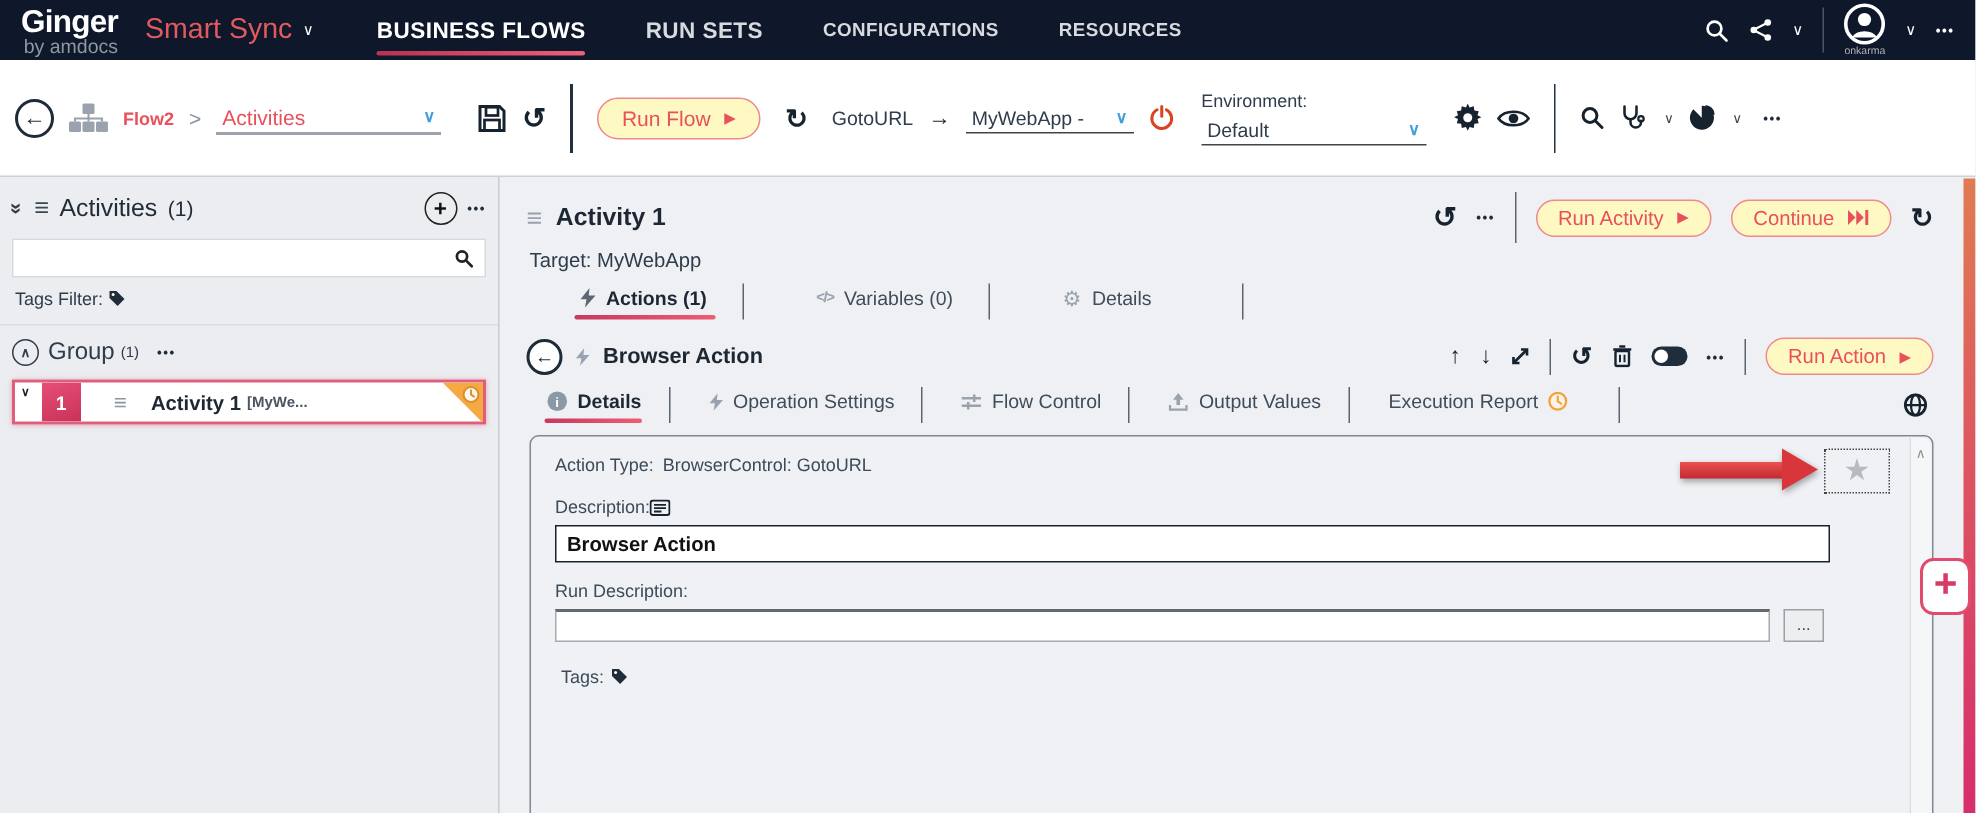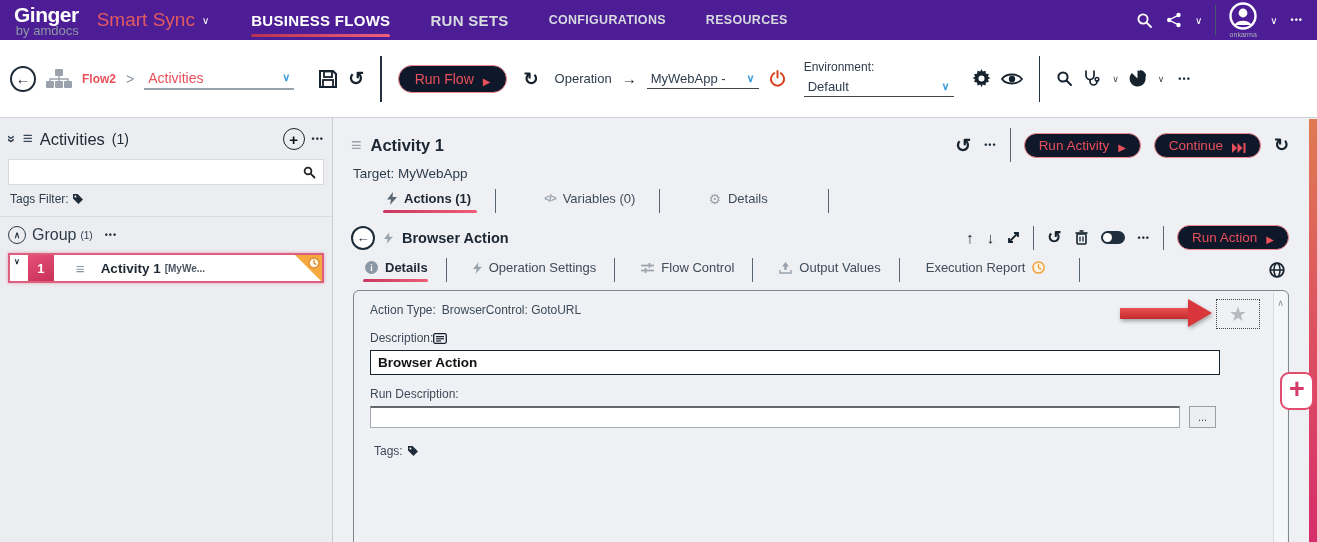--- a/index.html
+++ b/index.html
@@ -2,21 +2,21 @@
 <html><head>
 <meta charset="utf-8">
 <style>
   * { margin:0; padding:0; box-sizing:border-box; }
   html,body { width:1317px; height:542px; overflow:hidden; }
   body {
     font-family:"Liberation Sans", sans-serif;
     background:#eef0f3; position:relative; color:#1d2733;
   }
   
-  .topbar { height:40px; background:#4c1d95; display:flex; align-items:center; padding:0 14px; gap:16px; position:relative; z-index:5; }
+  .topbar { height:40px; background:#0f172a; display:flex; align-items:center; padding:0 14px; gap:16px; position:relative; z-index:5; }
   .logo-wrap { display:flex; flex-direction:column; line-height:1; cursor:pointer; }
   .logo-text { color:#fff; font-size:21px; font-weight:bold; letter-spacing:-0.5px; }
   .logo-sub { color:#8d98a3; font-size:13px; align-self:flex-end; margin-top:-1px; }
   .workspace { display:flex; align-items:center; gap:7px; margin-left:2px; cursor:pointer; }
   .ws-label { color:#e25a60; font-size:19px; }
   .chev { color:#fff; font-size:10px; }
   .topnav { display:flex; align-items:center; gap:40px; margin-left:26px; height:100%; }
   .nav-item { color:#d7dbdf; font-weight:bold; font-size:12.5px; letter-spacing:.3px; position:relative; display:flex; align-items:center; height:100%; cursor:pointer; }
   .nav-item.lg { font-size:15px; }
   .nav-item.active { color:#fff; }
@@ -34,21 +34,21 @@
   .crumb-sep { color:#8a94a0; font-size:14px; }
   .sel { display:flex; align-items:center; justify-content:space-between; border-bottom:2px solid #9aa2ab; padding:2px 4px; cursor:pointer; }
   .sel .chev-blue { color:#41a0dc; font-size:11px; font-weight:bold; }
   .sel-view { width:150px; color:#e8505b; font-size:14px; }
   .sel-agent { width:112px; color:#2e3c4c; font-size:13px; border-bottom-width:1.5px; border-bottom-color:#444; }
   .sel-env { width:150px; color:#2e3c4c; font-size:13px; border-bottom-width:1.5px; border-bottom-color:#444; }
   .icon-btn { display:flex; align-items:center; justify-content:center; cursor:pointer; color:#16222e; background:none; border:none; }
   .glyph-undo { font-size:19px; font-weight:bold; color:#16222e; }
   .glyph-refresh { font-size:18px; font-weight:bold; color:#16222e; }
   .tool-vdiv { width:1.5px; height:46px; background:#23313f; margin:0 6px; }
-  .pill { display:flex; align-items:flex-end; gap:9px; border:1.6px solid #f0888e; color:#e8505b; background:#0f172a; border-radius:16px; padding:5px 16px; font-size:14px; font-family:inherit; cursor:pointer; white-space:nowrap; }
+  .pill { display:flex; align-items:center; gap:9px; border:1.6px solid #f0888e; color:#e8505b; background:#fef9c3; border-radius:16px; padding:5px 16px; font-size:14px; font-family:inherit; cursor:pointer; white-space:nowrap; }
   .pill .play { font-size:10px; }
   .appname { color:#2e3c4c; font-size:13px; }
   .app-arrow { color:#16222e; font-size:15px; font-weight:bold; }
   .env-block { display:flex; flex-direction:column; gap:3px; margin-left:8px; }
   .env-label { font-size:12px; color:#2e3c4c; }
   .chev-sm { color:#444; font-size:9px; margin-left:2px; cursor:pointer; }
   
   .content { display:flex; height:424px; }
   
   .sidebar { width:333px; min-width:333px; background:#ebedf0; border-right:1px solid #c6ccd2; padding:10px 8px; position:relative; }
@@ -208,21 +208,21 @@
         <rect x="5" y="11" width="10" height="7" fill="none" stroke="#16222e" stroke-width="1.8"></rect>
       </svg>
   </span>
   <span class="icon-btn glyph-undo">↺</span>
   <div class="tool-vdiv"></div>
   <button class="pill">
     <span>Run Flow</span>
     <span class="play">▶</span>
   </button>
   <span class="icon-btn glyph-refresh" style="margin-left:6px;">↻</span>
-  <span class="appname" style="margin-left:6px;">Operation</span>
+  <span class="appname" style="margin-left:6px;">GotoURL</span>
   <span class="app-arrow">→</span>
   <div class="sel sel-agent">
     <span>MyWebApp - </span>
     <span class="chev-blue">∨</span>
   </div>
   <span class="icon-btn">
     <svg width="17" height="17" viewBox="0 0 17 17">
         <path d="M5.4 3.2 a6.6 6.6 0 1 0 6.2 0" fill="none" stroke="#d9431f" stroke-width="2" stroke-linecap="round"></path>
         <line x1="8.5" y1="1" x2="8.5" y2="7.5" stroke="#d9431f" stroke-width="2" stroke-linecap="round"></line>
       </svg>

